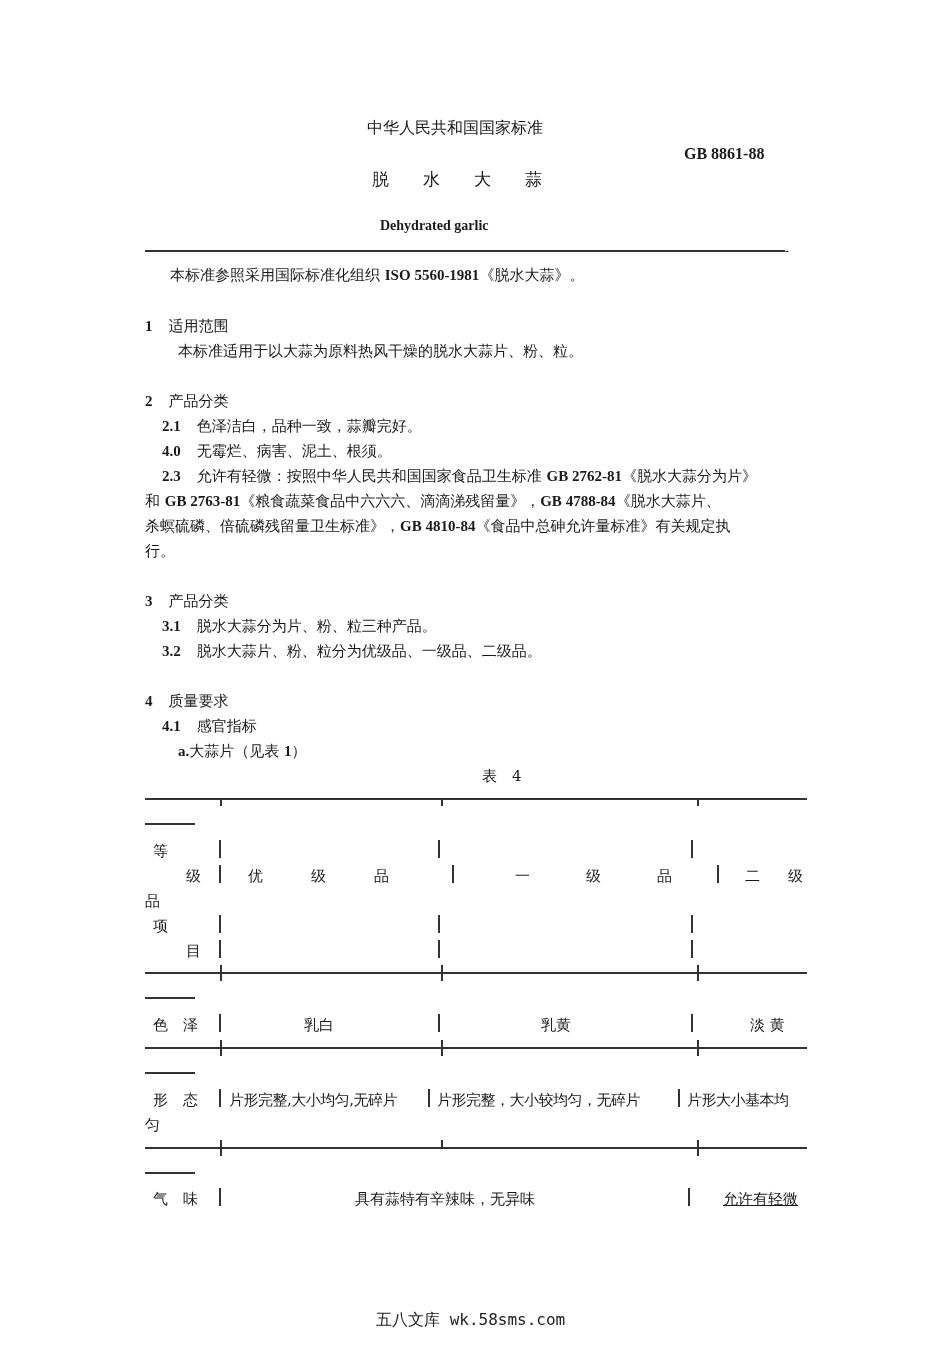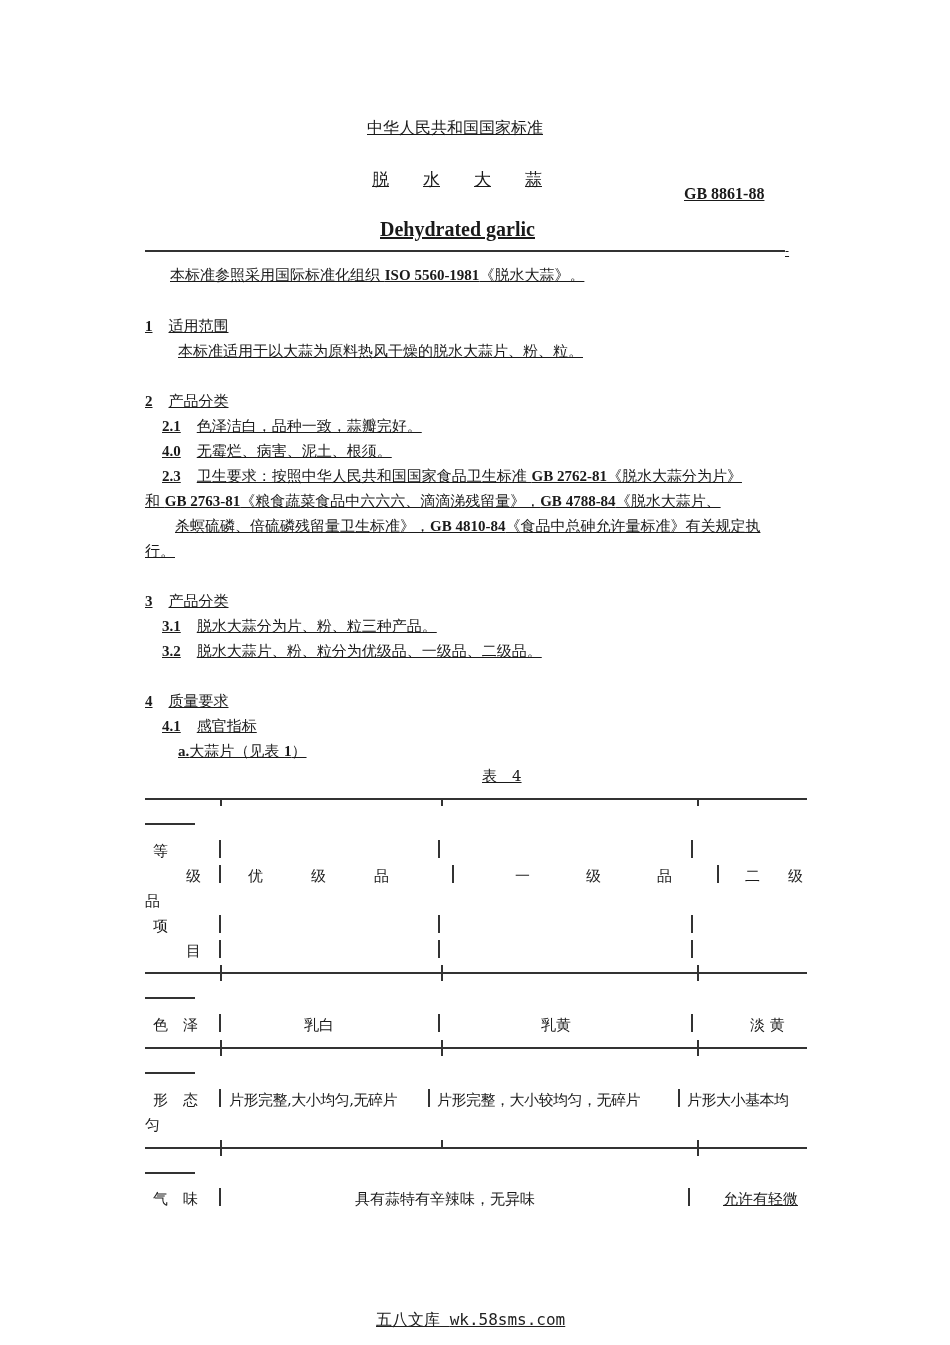--- a/index.html
+++ b/index.html
@@ -1,37 +1,37 @@
 <!DOCTYPE html>
 <html><head>
   <meta charset="utf-8">
   <style>
     html, body { margin: 0; padding: 0; background: #ffffff; }
     body {
       width: 950px; height: 1345px; position: relative; overflow: hidden;
       font-family: "DejaVu Serif", "Liberation Serif", serif;
       color: #1a1a1a; font-size: 15px;
     }
-    .abs { position: absolute; white-space: nowrap; text-decoration: underline; }
+    .abs { position: absolute; white-space: nowrap; }
     .b { font-weight: bold; font-family: "Liberation Serif", serif; }
     .center-title { left: 0; width: 910px; text-align: center; }
     .hr { position: absolute; height: 2px; background: #333; }
     .vbar { position: absolute; width: 2px; background: #333; }
     .tbl-text { position: absolute; white-space: nowrap; font-size: 15px; }
     .footer { font-family: "DejaVu Sans Mono", "Liberation Mono", monospace; font-size: 16px; color: #222; }
   </style>
 </head>
 <body>
 
 <div class="abs center-title" style="top:118px; font-size:16px;">中华人民共和国国家标准</div>
-<div class="abs b" style="left:684px; top:145px; font-size:16px;margin-top:40px;">GB 8861-88</div>
+<div class="abs b" style="left:684px; top:145px; font-size:16px;">GB 8861-88</div>
 <div class="abs" style="left:372px; top:168px; font-size:17px;">
   <span>脱</span><span style="display:inline-block;width:34px"></span><span>水</span><span style="display:inline-block;width:34px"></span><span>大</span><span style="display:inline-block;width:34px"></span><span>蒜</span>
 </div>
-<div class="abs b" style="left:380px; top:218px; font-size:20px;">Dehydrated garlic</div>
+<div class="abs b" style="left:380px; top:218px; font-size:14px;">Dehydrated garlic</div>
 <div class="hr" style="left:145px; top:250px; width:640px;"></div>
 <div class="abs" style="left:785px; top:244px; font-size:12px;">-</div>
 
 <div class="abs" style="left:170px; top:266px;">
   <span>本标准参照采用国际标准化组织 </span><span class="b">ISO 5560-1981</span><span>《脱水大蒜》。</span>
 </div>
 
 <div class="abs" style="left:145px; top:317px;">
   <span class="b">1</span><span style="display:inline-block;width:16px"></span><span>适用范围</span>
 </div>
@@ -40,26 +40,26 @@
 <div class="abs" style="left:145px; top:392px;">
   <span class="b">2</span><span style="display:inline-block;width:16px"></span><span>产品分类</span>
 </div>
 <div class="abs" style="left:162px; top:417px;">
   <span class="b">2.1</span><span style="display:inline-block;width:16px"></span><span>色泽洁白，品种一致，蒜瓣完好。</span>
 </div>
 <div class="abs" style="left:162px; top:442px;">
   <span class="b">4.0</span><span style="display:inline-block;width:16px"></span><span>无霉烂、病害、泥土、根须。</span>
 </div>
 <div class="abs" style="left:162px; top:467px;">
-  <span class="b">2.3</span><span style="display:inline-block;width:16px"></span><span>卫生要求：按照中华人民共和国国家食品卫生标准 </span><span class="b">GB 2762-81</span><span>《脱水大蒜分为片》</span>
+  <span class="b">2.3</span><span style="display:inline-block;width:16px"></span><span>允许有轻微：按照中华人民共和国国家食品卫生标准 </span><span class="b">GB 2762-81</span><span>《脱水大蒜分为片》</span>
 </div>
 <div class="abs" style="left:145px; top:492px;">
   <span>和 </span><span class="b">GB 2763-81</span><span>《粮食蔬菜食品中六六六、滴滴涕残留量》，</span><span class="b">GB 4788-84</span><span>《脱水大蒜片、</span>
 </div>
-<div class="abs" style="left:145px; top:517px;margin-left:30px;">
+<div class="abs" style="left:145px; top:517px;">
   <span>杀螟硫磷、倍硫磷残留量卫生标准》，</span><span class="b">GB 4810-84</span><span>《食品中总砷允许量标准》有关规定执</span>
 </div>
 <div class="abs" style="left:145px; top:542px;">行。</div>
 
 <div class="abs" style="left:145px; top:592px;">
   <span class="b">3</span><span style="display:inline-block;width:16px"></span><span>产品分类</span>
 </div>
 <div class="abs" style="left:162px; top:617px;">
   <span class="b">3.1</span><span style="display:inline-block;width:16px"></span><span>脱水大蒜分为片、粉、粒三种产品。</span>
 </div>

